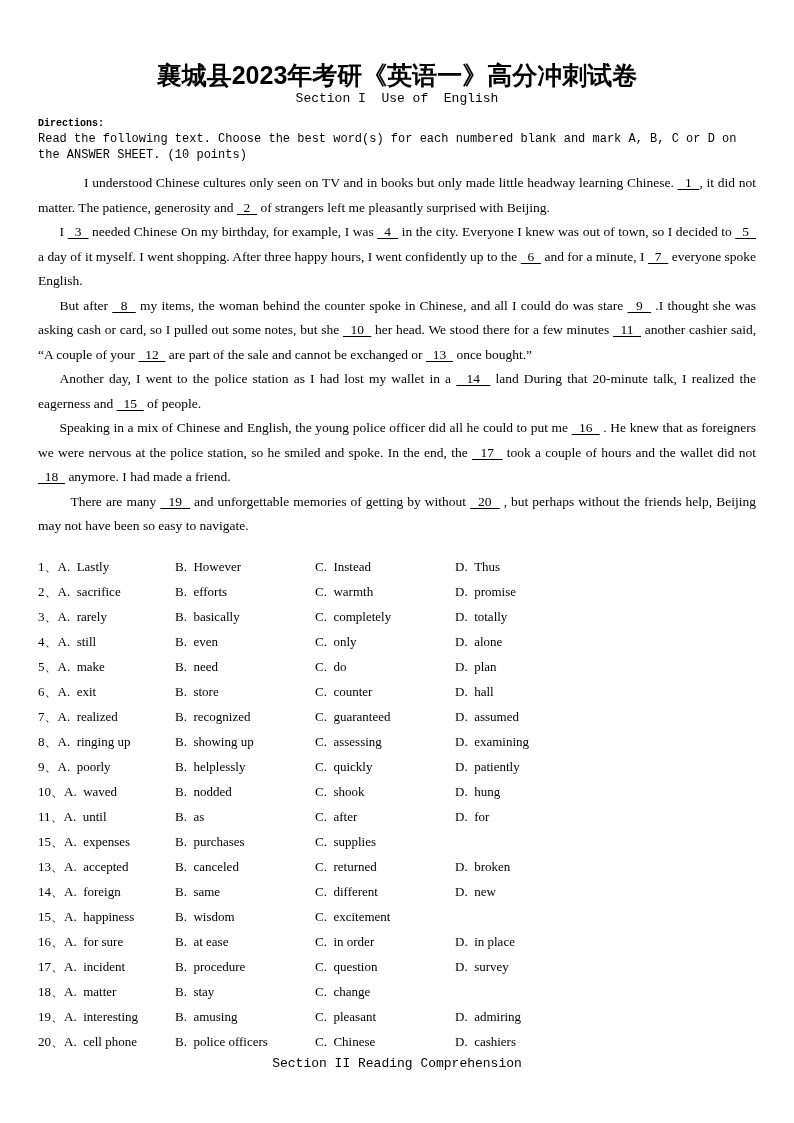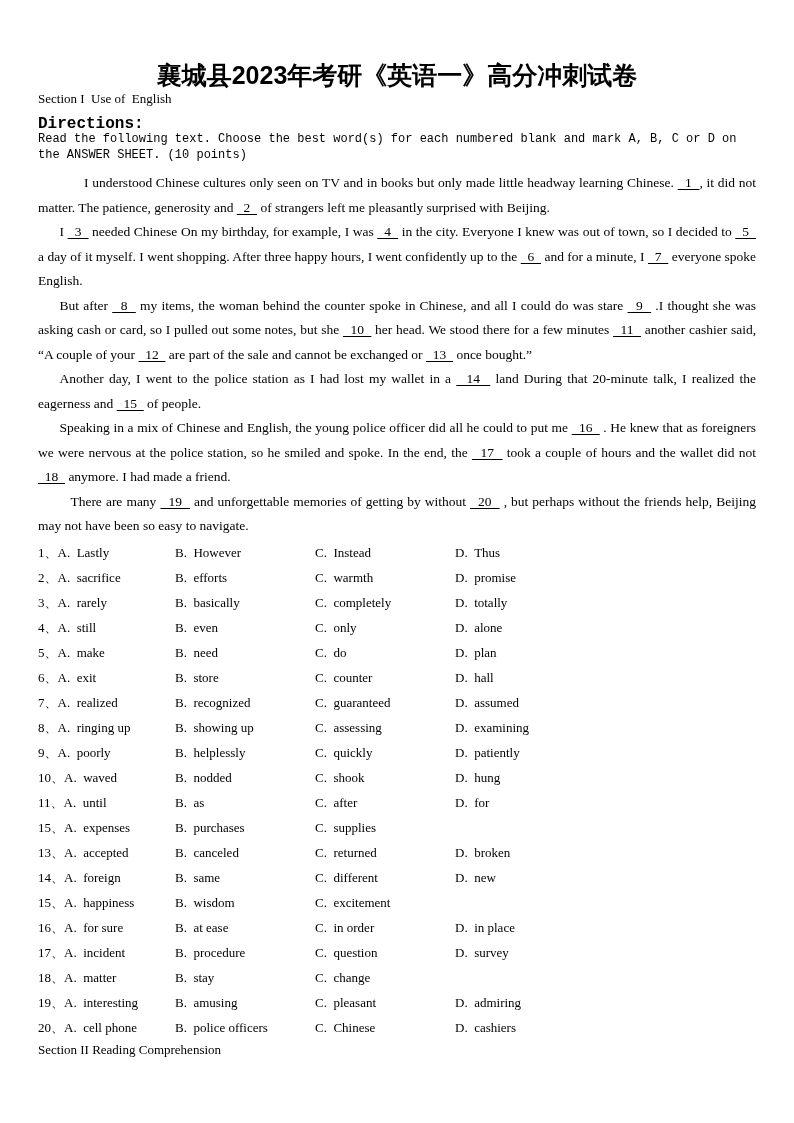--- a/index.html
+++ b/index.html
@@ -14,30 +14,31 @@
     overflow: hidden;
   }
   .title {
     text-align: center;
     font-family: "Liberation Sans", "DejaVu Sans", sans-serif;
     font-weight: bold;
     font-size: 25px;
     line-height: 26px;
   }
   .section-heading {
-    font-family: Liberation Serif, serif;
+    text-align: center;
+    font-family: Liberation Mono, monospace;
     font-size: 13px;
     line-height: 18px;
     white-space: pre;
     margin-top: 2px;
   }
   .directions-label {
     font-family: "Liberation Mono", "DejaVu Sans Mono", monospace;
     font-weight: bold;
-    font-size: 16px;
+    font-size: 10px;
     line-height: 16px;
     margin-top: 8px;
   }
   .directions-text {
     font-family: "Liberation Mono", "DejaVu Sans Mono", monospace;
     font-size: 12px;
     line-height: 15.5px;
   }
   .passage { margin-top: 8px; }
   .para {
@@ -46,21 +47,21 @@
     text-align: justify;
     text-indent: 1.6em;
   }
   .para:first-child { text-indent: 3.4em; }
   .para:last-child  { text-indent: 2.4em; }
   .blank {
     text-decoration: underline;
     text-underline-offset: 2px;
     white-space: pre;
   }
-  .questions { margin-top: 1px; }
+  .questions { margin-top: 15px; }
   .q-row {
     display: grid;
     grid-template-columns: 137px 140px 140px auto;
     font-size: 13px;
     line-height: 25px;
   }
   .q-num { white-space: pre; }
   .q-cell { white-space: pre; overflow: hidden; }
   .footer-heading { margin-top: 1px; }
 </style>

